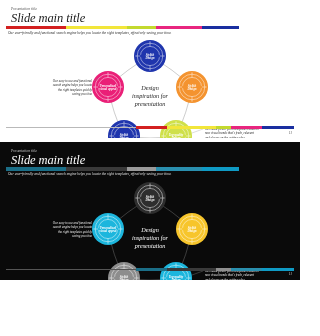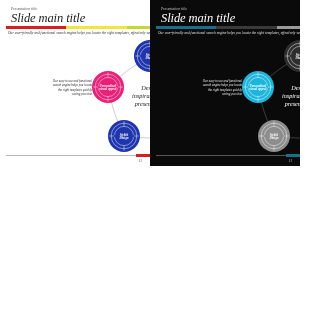--- a/index.html
+++ b/index.html
@@ -3,21 +3,21 @@
 <meta charset="utf-8">
 <style>
   * { box-sizing: border-box; margin:0; padding:0; }
   html,body { width:300px; height:336px; }
   body {
     font-family: "Liberation Serif", serif;
     background:#ffffff;
     width:300px; height:336px;
     overflow:hidden;
   }
-  .deck { width:300px; height:280px; display:flex; }
+  .deck { width:300px; height:280px; display:flex; flex-direction:column; }
 
   .slide { position:relative; width:300px; height:166px; overflow:hidden; }
   .slide.light { background:#ffffff; }
   .slide.dark  { background:#0a0a0a; }
   .gap { height:4px; background:#ffffff; }
 
   
   .eyebrow {
     position:absolute; left:11px; top:7px;
     font-size:3.4px; letter-spacing:.15px;

